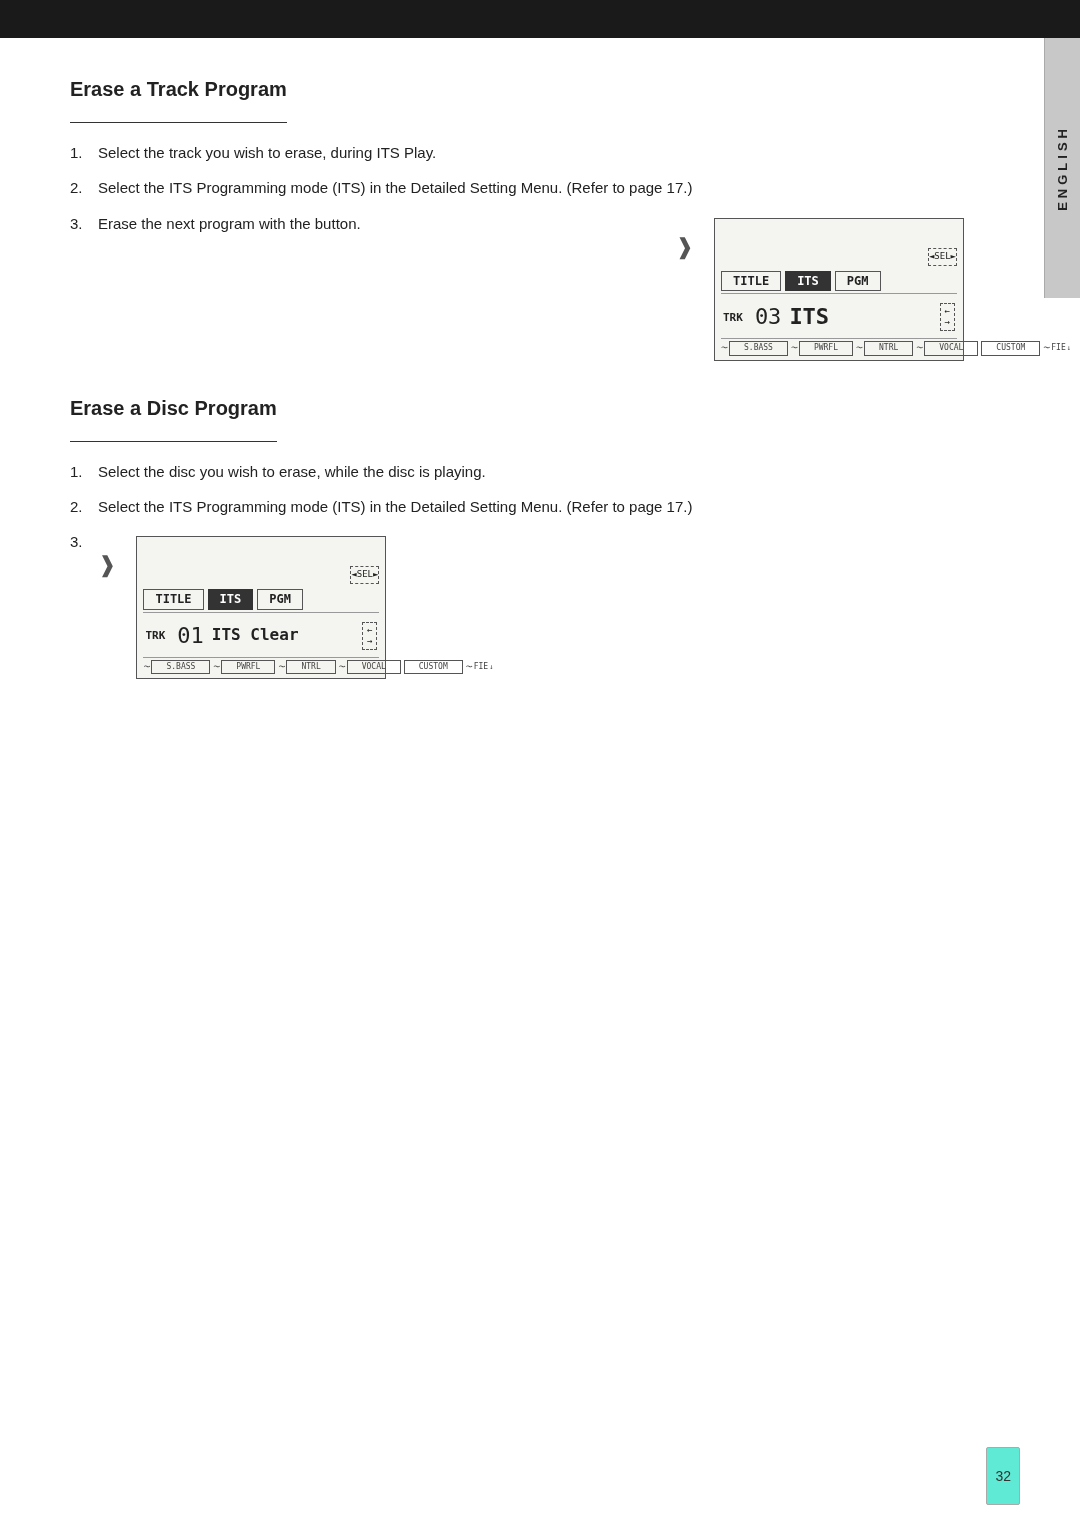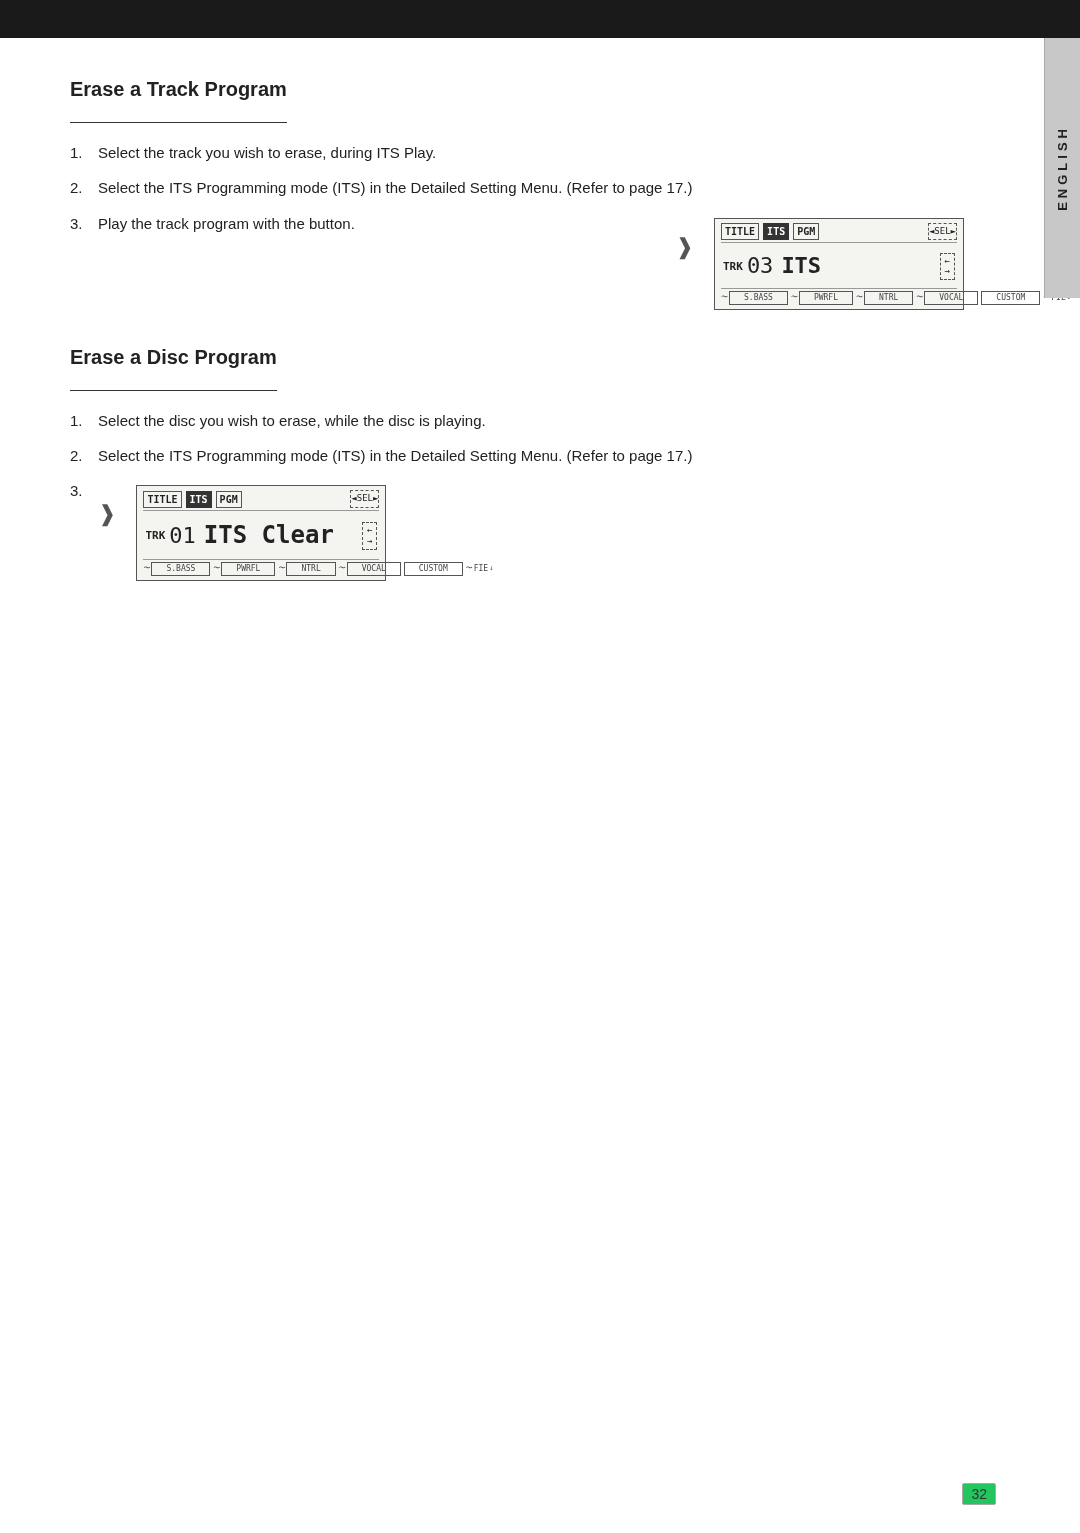--- a/index.html
+++ b/index.html
@@ -126,22 +126,23 @@
       padding-bottom: 2px;
     }
     .lcd-labels {
       display: flex;
       gap: 4px;
       font-size: 10px;
       font-weight: bold;
     }
     .lcd-label {
       border: 1px solid #555;
-      padding: 0 3px;
-      font-size: 10px;
+      padding: 0 11px;
+      font-size: 12px;
+      margin-top: 48px;
     }
     .lcd-label-active {
       background: #333;
       color: #fff;
       border: 1px solid #333;
     }
     .lcd-sel {
       border: 1px dashed #555;
       padding: 1px 0;
       font-size: 9px;
@@ -150,21 +151,21 @@
       gap: 2px;
     }
     .lcd-main-row {
       display: flex;
       align-items: center;
       padding: 4px 2px;
     }
     .lcd-trk {
       font-size: 11px;
       font-weight: bold;
-      margin-right: 4px;
+      margin-right: 12px;
       font-family: monospace;
     }
     .lcd-trk-num {
       font-size: 22px;
       font-weight: normal;
       font-family: monospace;
       margin-right: 8px;
     }
     .lcd-mode {
       font-size: 22px;
@@ -205,26 +206,26 @@
     
     .section-gap {
       margin-top: 36px;
       margin-bottom: 18px;
     }
 
     
     .page-number {
       position: absolute;
       bottom: 28px;
-      right: 84px;
+      right: 60px;
       font-size: 14px;
       color: #333;
-      background: #22c55e;
+      background: #5eead4;
       border: 1px solid #aaa;
-      padding: 2px 8px;
+      padding: 20px 8px;
       border-radius: 2px;
     }
   </style>
 </head>
 <body>
 
 <div class="top-bar"></div>
 
 <div class="side-tab">
   <span class="side-tab-text">ENGLISH</span>
@@ -245,21 +246,21 @@
       <li>
         <span class="step-number">2.</span>
         <span class="step-text">Select the ITS Programming mode (ITS) in the Detailed Setting Menu. (Refer to page 17.)</span>
       </li>
 
       <li>
         <span class="step-number">3.</span>
         <span class="step-text">
           <div class="step3-row">
             <div class="step3-left">
-              <span>Play the track program with the    button.</span>
+              <span>Erase the next program with the    button.</span>
             </div>
             <div class="arrow-right">❱</div>
 
             <div class="lcd-display">
               <div class="lcd-top-row">
                 <div class="lcd-labels">
                   <span class="lcd-label">TITLE</span>
                   <span class="lcd-label lcd-label-active">ITS</span>
                   <span class="lcd-label">PGM</span>
                 </div>
@@ -337,21 +338,21 @@
                   <span class="lcd-label lcd-label-active">ITS</span>
                   <span class="lcd-label">PGM</span>
                 </div>
                 <div class="lcd-sel">
                   <span>◄SEL►</span>
                 </div>
               </div>
               <div class="lcd-main-row">
                 <span class="lcd-trk">TRK</span>
                 <span class="lcd-trk-num">01</span>
-                <span class="lcd-mode" style="font-size:24px;">ITS Clear</span>
+                <span class="lcd-mode" style="font-size:16px;">ITS Clear</span>
                 <div class="lcd-arrows">
                   <span>←</span>
                   <span>→</span>
                 </div>
               </div>
               <div class="lcd-bottom-row">
                 <span class="lcd-bottom-item">
                     <span style="font-size:7px">〜</span>
                     <span class="lcd-bottom-box">S.BASS</span>
                   </span>

